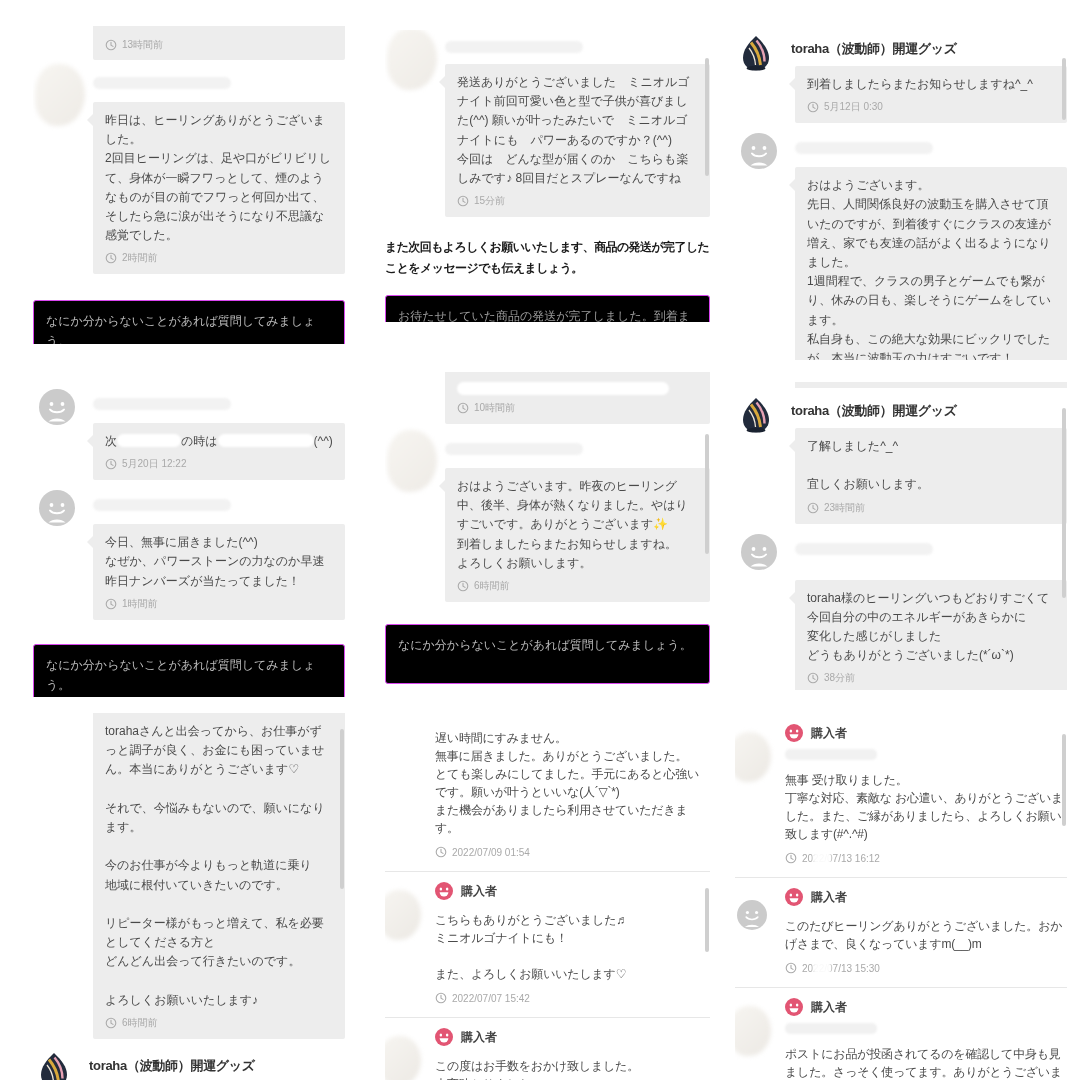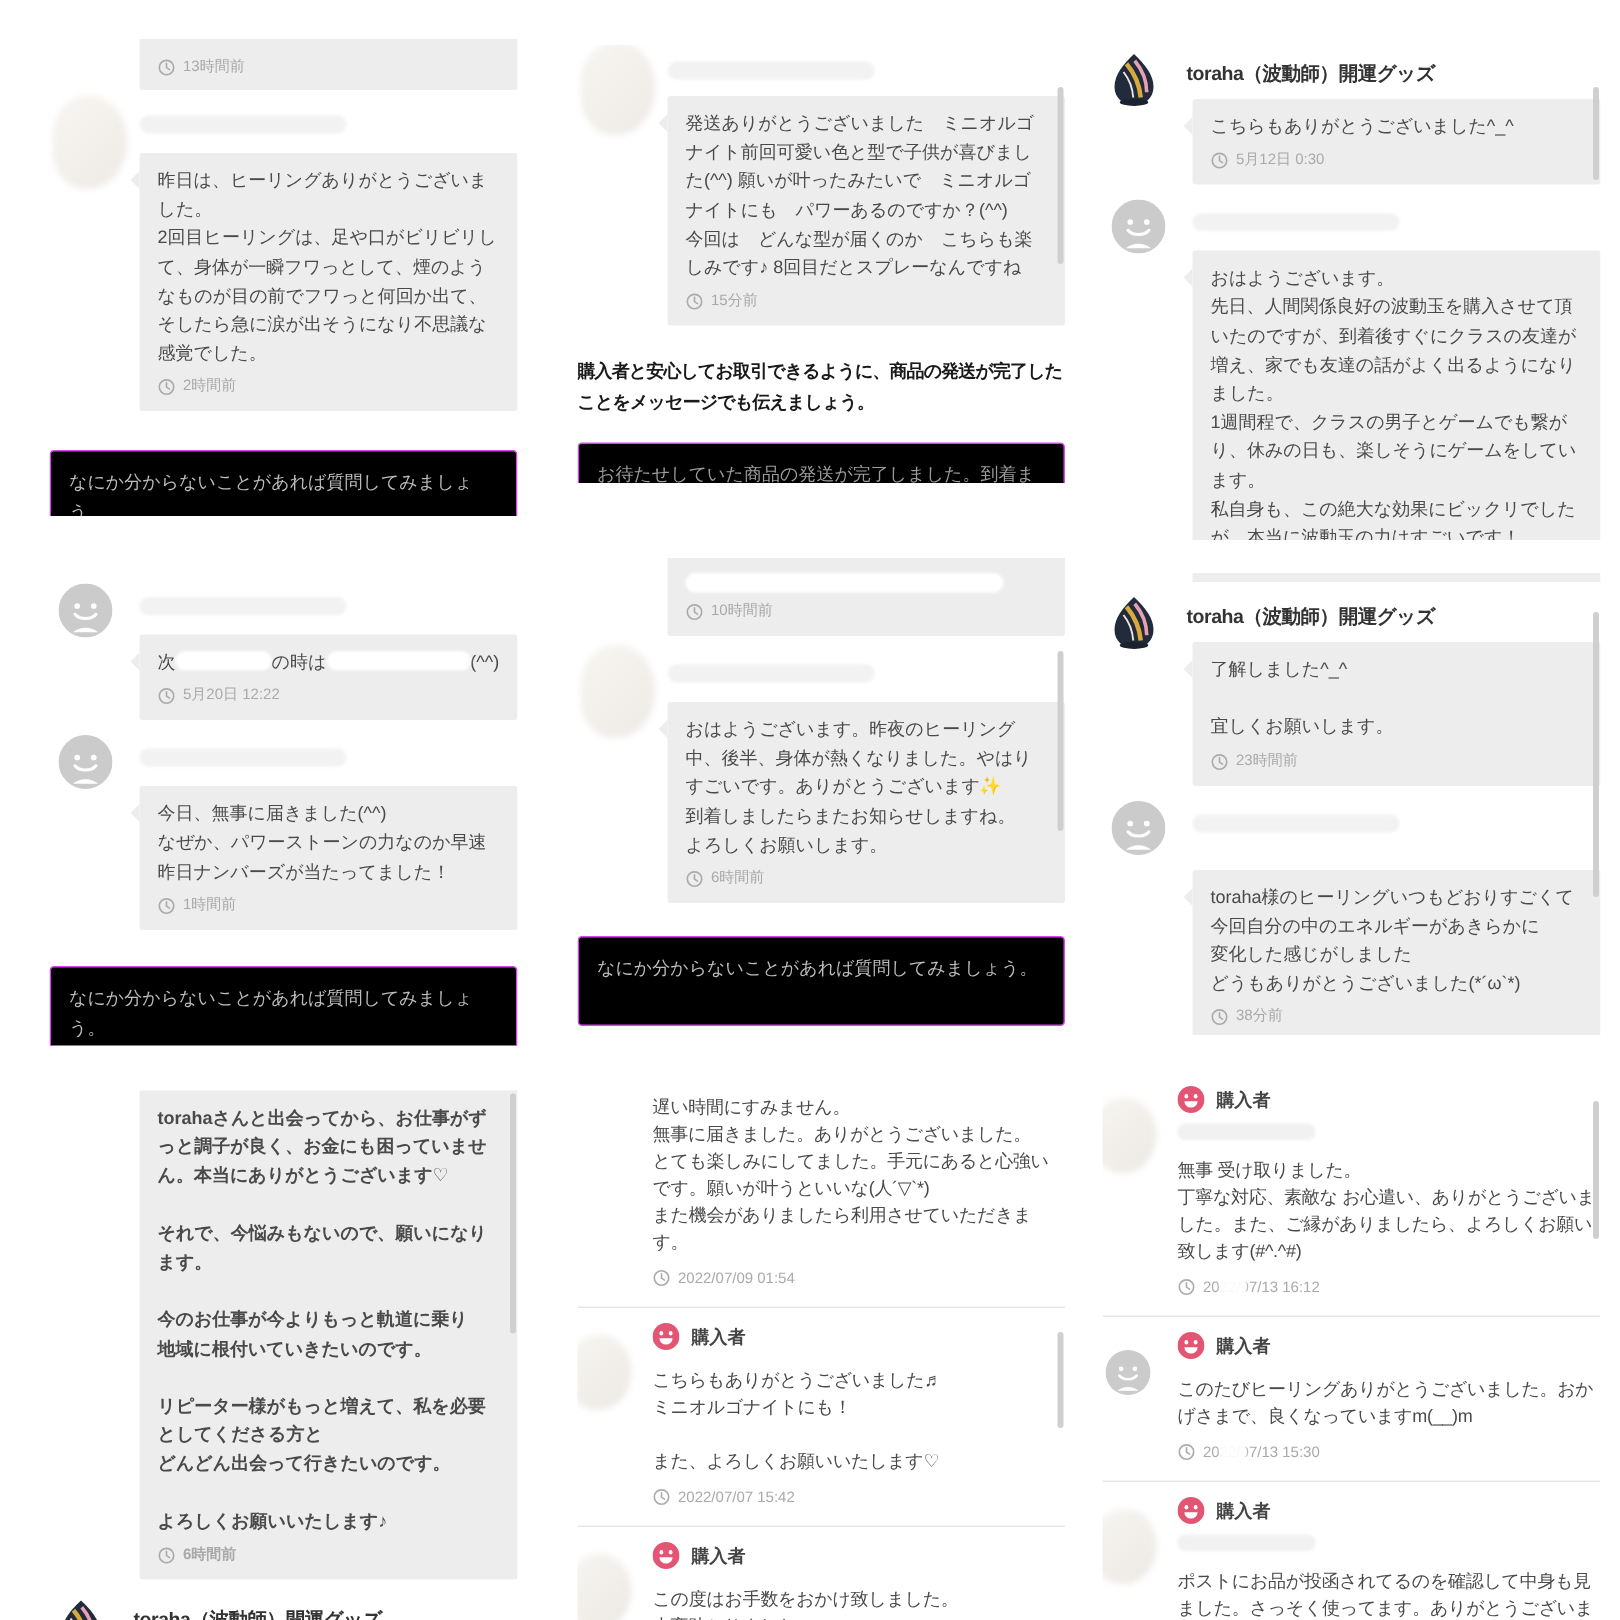--- a/index.html
+++ b/index.html
@@ -116,37 +116,37 @@
         <div class="ts">
           <span class="ck">
             <svg width="12" height="12" viewBox="0 0 12 12">
               <circle cx="6" cy="6" r="4.8" fill="none" stroke="#ababab" stroke-width="1.1"></circle>
               <path d="M6 3.2V6.1l2 1.3" fill="none" stroke="#ababab" stroke-width="1.1" stroke-linecap="round"></path>
             </svg>
           </span>
           <span>15分前</span>
         </div>
       </div>
-      <div class="hint" style="margin-top: 20px;">購入者と安心してお取引できるように、商品の発送が完了したことをメッセージでも伝えましょう。</div>
+      <div class="hint" style="margin-top: 20px;">また次回もよろしくお願いいたします、商品の発送が完了したことをメッセージでも伝えましょう。</div>
       <div class="input" style="margin-top: 16px;"><span class="val">お待たせしていた商品の発送が完了しました。到着まで今しばらくお待ちください。</span></div>
       <div class="sbar" style="top: 28px; height: 118px;"></div>
     </section>
     <section class="panel" style="left: 735px; top: 28px; width: 332px; height: 332px;">
       <div class="seller" style="margin-top: 6px;">
         <span class="av"><svg width="100%" height="100%" viewBox="0 0 38 38">
             <path d="M19 2 C26.5 9 32 16 32 24 c0 7.2-5.8 12.2-13 12.2S6 31.2 6 24 C6 16 11.5 9 19 2Z" fill="#222b3c"></path>
             <path d="M14 8.5 C19 14.5 22.5 21 23.5 31" stroke="#d8a93c" stroke-width="3" fill="none"></path>
             <path d="M19.5 6.5 C24.5 12.5 27.5 19 27.5 27.5" stroke="#e6a1b4" stroke-width="2.4" fill="none"></path>
             <path d="M12 14 C16 19 18 24 18.5 31" stroke="#efe7d8" stroke-width="1.3" fill="none"></path>
             <ellipse cx="19" cy="34.2" rx="9.5" ry="2.4" fill="#1a2230"></ellipse>
           </svg></span>
         <span class="nm">toraha（波動師）開運グッズ</span>
       </div>
       <div class="bubble tail" style="margin-top: 2px;">
-        <div class="msg">こちらもありがとうございました^_^</div>
+        <div class="msg">到着しましたらまたお知らせしますね^_^</div>
         <div class="ts">
           <span class="ck">
             <svg width="12" height="12" viewBox="0 0 12 12">
               <circle cx="6" cy="6" r="4.8" fill="none" stroke="#ababab" stroke-width="1.1"></circle>
               <path d="M6 3.2V6.1l2 1.3" fill="none" stroke="#ababab" stroke-width="1.1" stroke-linecap="round"></path>
             </svg>
           </span>
           <span>5月12日 0:30</span>
         </div>
       </div>
@@ -298,21 +298,21 @@
               <circle cx="6" cy="6" r="4.8" fill="none" stroke="#ababab" stroke-width="1.1"></circle>
               <path d="M6 3.2V6.1l2 1.3" fill="none" stroke="#ababab" stroke-width="1.1" stroke-linecap="round"></path>
             </svg>
           </span>
           <span>38分前</span>
         </div>
       </div>
       <div class="sbar" style="top: 26px; height: 190px;"></div>
     </section>
     <section class="panel" style="left: 33px; top: 713px; width: 312px; height: 367px;">
-      <div class="bubble cut-top" style="margin-top: 14px; font-weight: bold;">
+      <div class="bubble cut-top" style="margin-top: 0px;">
         <div class="msg">torahaさんと出会ってから、お仕事がずっと調子が良く、お金にも困っていません。本当にありがとうございます♡
 
 それで、今悩みもないので、願いになります。
 
 今のお仕事が今よりもっと軌道に乗り
 地域に根付いていきたいのです。
 
 リピーター様がもっと増えて、私を必要としてくださる方と
 どんどん出会って行きたいのです。
 

